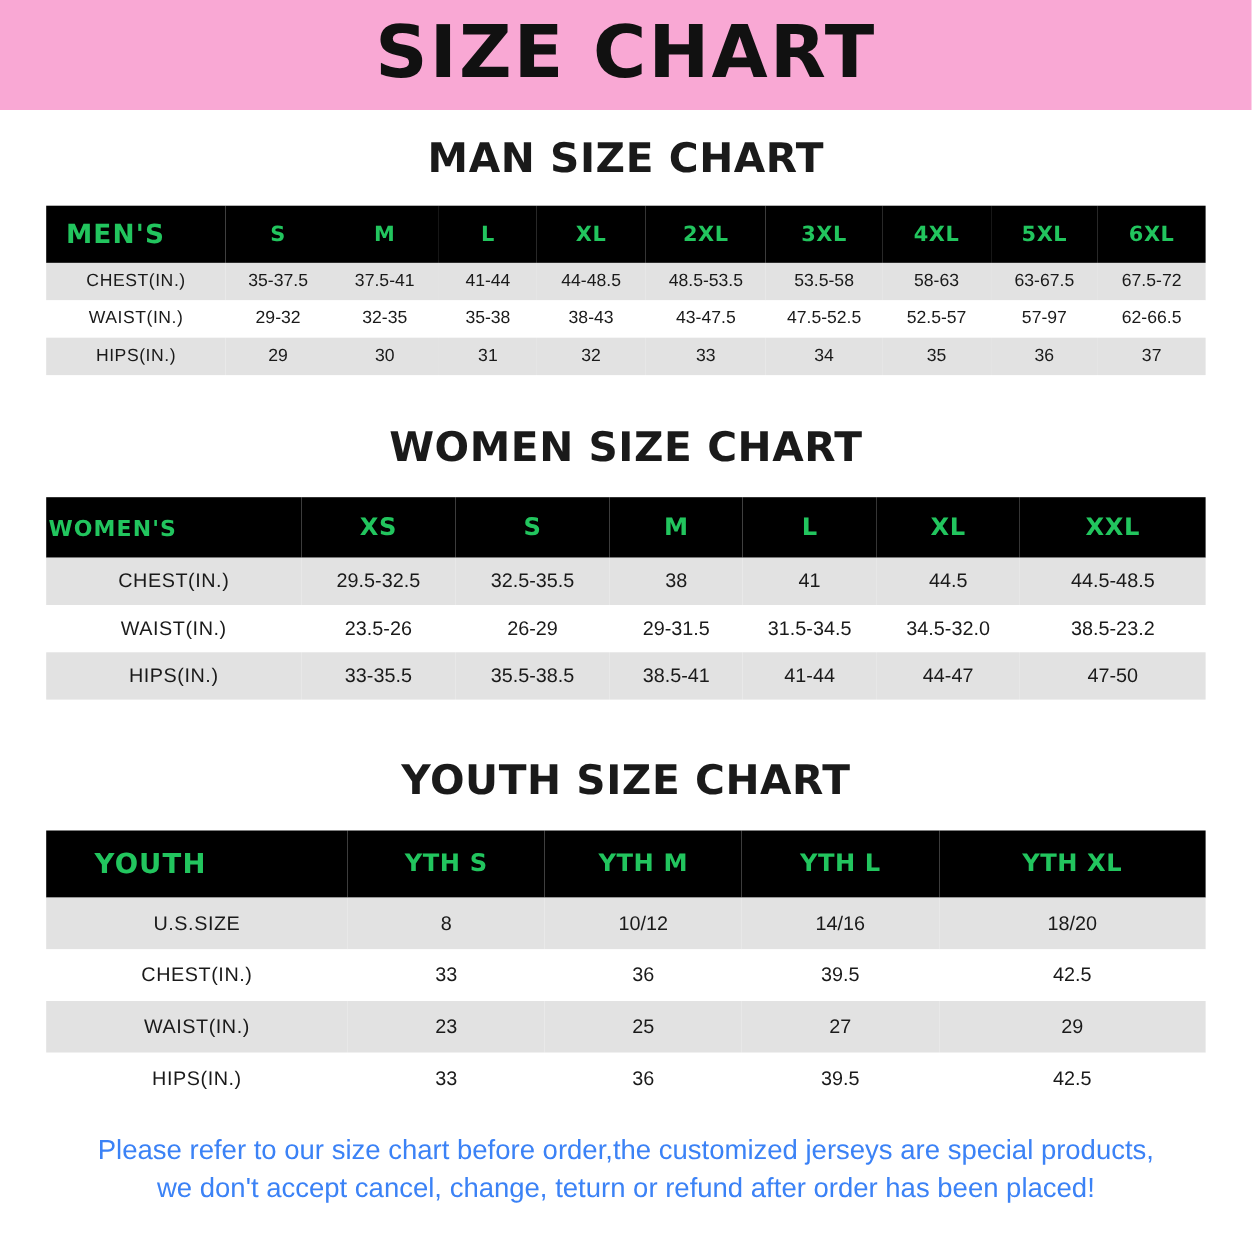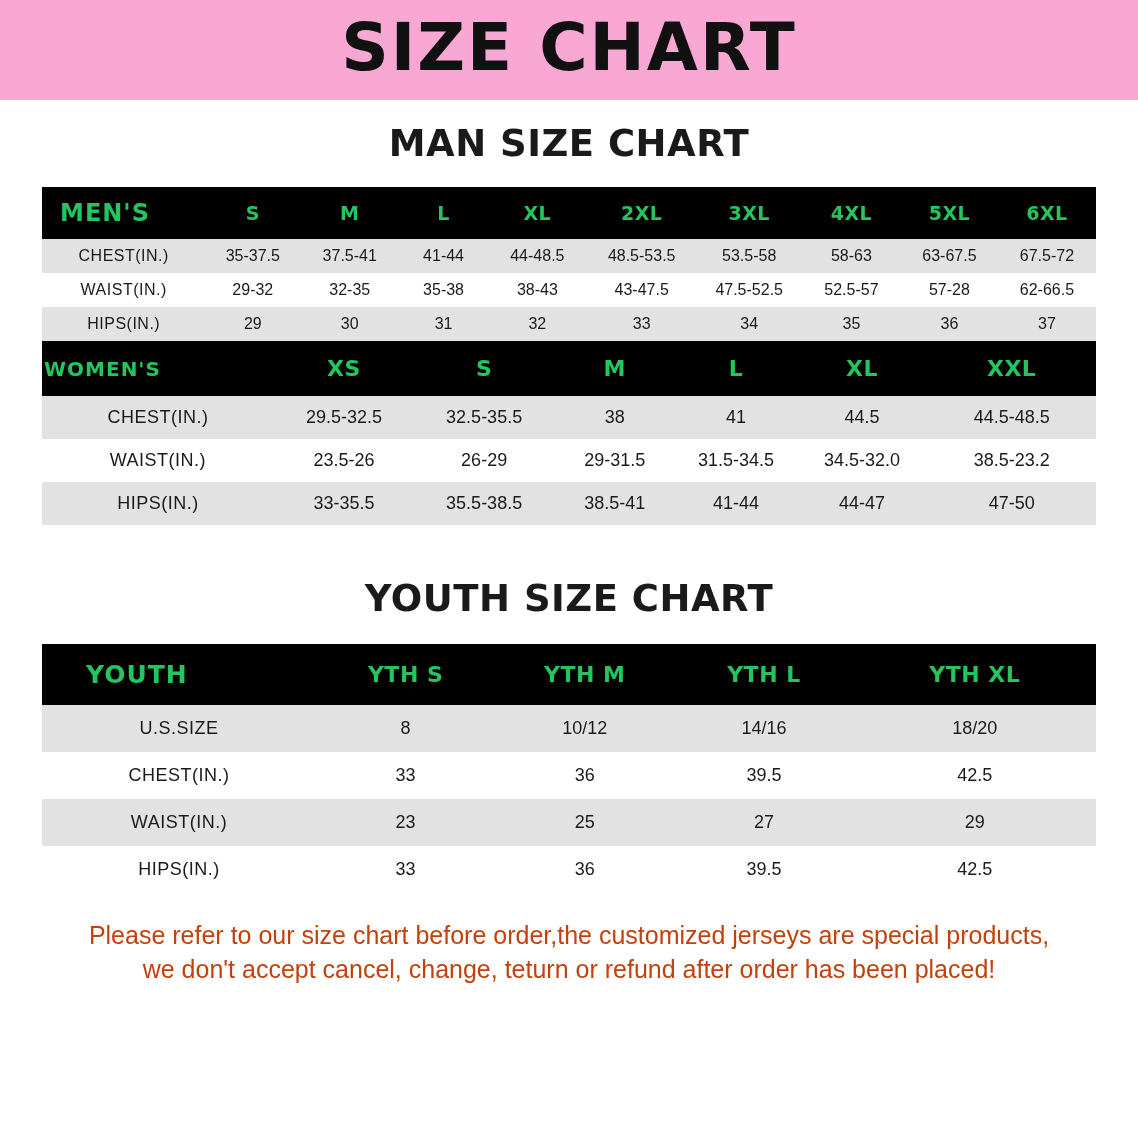--- a/index.html
+++ b/index.html
@@ -97,21 +97,21 @@
   .t-women thead th.rowhead { font-size: 20px; }
   .t-women tbody td { font-size: 18px; padding: 11px 2px; }
 
   .t-youth thead th { font-size: 22px; padding: 16px 2px; }
   .t-youth thead th.rowhead { font-size: 25px; padding-left: 44px; }
   .t-youth tbody td { font-size: 18px; padding: 13px 2px; }
 
   
   .note {
     margin: 26px 36px 0 36px;
-    color: #c2410c;
+    color: #3b82f6;
     font-family: "Liberation Sans", sans-serif;
     font-size: 25px;
     line-height: 1.35;
     text-align: center;
   }
   .note span { display: block; }
 </style>
 </head>
 <body>
 
@@ -165,39 +165,40 @@
         </tr>
         <tr class="plain">
           <td class="rowhead">WAIST(IN.)</td>
           <td>29-32</td>
           <td>32-35</td>
           <td>35-38</td>
           <td>38-43</td>
           <td>43-47.5</td>
           <td>47.5-52.5</td>
           <td>52.5-57</td>
-          <td>57-28</td>
+          <td>57-97</td>
           <td>62-66.5</td>
         </tr>
         <tr class="shade">
           <td class="rowhead">HIPS(IN.)</td>
           <td>29</td>
           <td>30</td>
           <td>31</td>
           <td>32</td>
           <td>33</td>
           <td>34</td>
           <td>35</td>
           <td>36</td>
           <td>37</td>
         </tr>
       </tbody>
     </table>
   </div>
 
+  <div class="section-title title-women">WOMEN SIZE CHART</div>
   <div class="table-wrap">
     <table class="t-women">
       <colgroup>
         <col style="width:22%">
           <col style="width:13.3%">
           <col style="width:13.3%">
           <col style="width:11.5%">
         <col style="width:11.5%">
           <col style="width:12.4%">
           <col style="width:16%">

